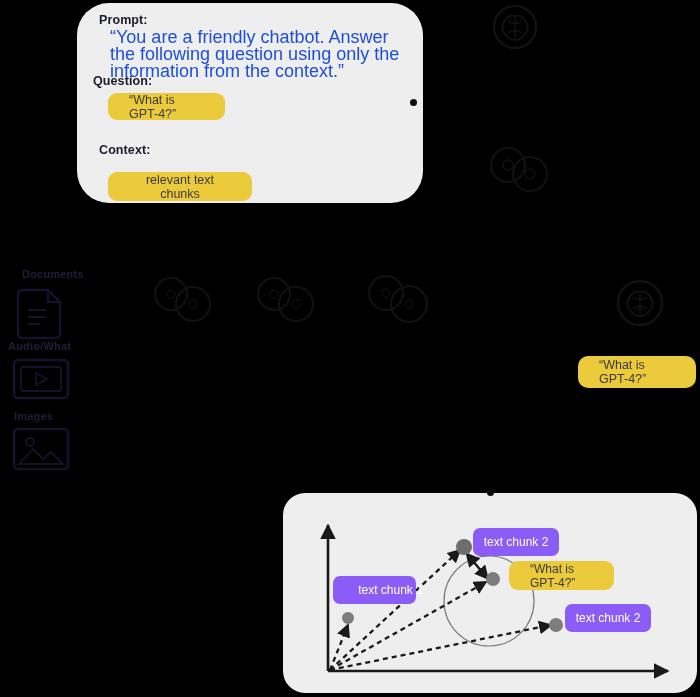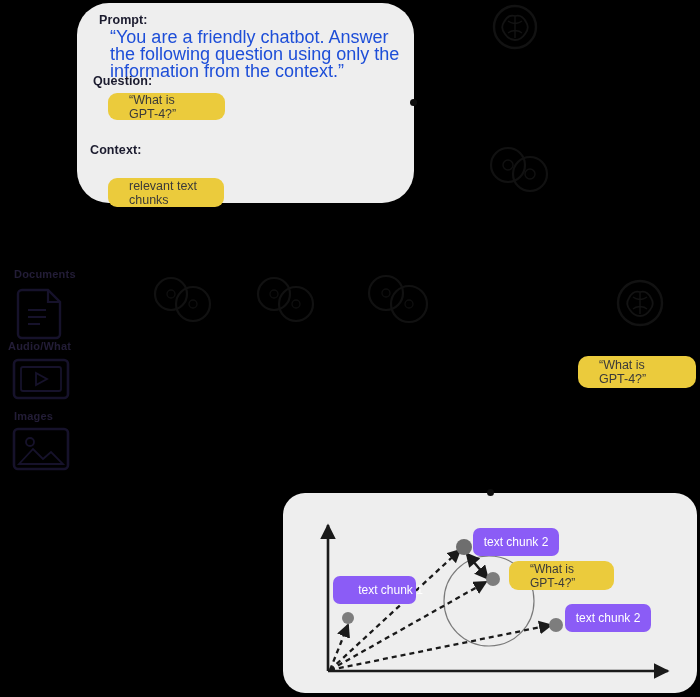--- a/index.html
+++ b/index.html
@@ -21,31 +21,32 @@
     position: absolute;
     background: #eeeeee;
     border-radius: 18px;
   }
   #prompt-panel {
     left: 77px;
     top: 3px;
     width: 337px;
     height: 200px;
     border-radius: 32px;
+    padding-left: 9px;
   }
   #prompt-panel .label {
     position: absolute;
     font-weight: bold;
     font-size: 12.5px;
     color: #1b1b2e;
     letter-spacing: .1px;
   }
   #prompt-label { left: 22px; top: 10px; }
   #question-label { left: 16px; top: 71px; }
-  #context-label { left: 13px; top: 140px; }
+  #context-label { left: 22px; top: 140px; }
 
   #prompt-text {
     position: absolute;
     left: 33px;
     top: 26px;
     width: 292px;
     font-size: 18px;
     line-height: 17px;
     color: #1d4ed8;
   }
@@ -63,23 +64,24 @@
     padding: 0 21px;
   }
   #pill-question {
     left: 108px;
     top: 93px;
     width: 117px;
     height: 27px;
   }
   #pill-context {
     left: 108px;
-    top: 178px;
-    width: 116px;
+    top: 172px;
+    width: 144px;
     height: 29px;
+    text-align: center;
   }
   #pill-query-right {
     left: 578px;
     top: 356px;
     width: 118px;
     height: 32px;
     border-radius: 10px;
   }
   #pill-query-vector {
     left: 509px;
@@ -219,21 +221,21 @@
     <svg width="54" height="52" viewBox="0 0 54 52">
       <circle cx="27" cy="26" r="22" fill="none" stroke="#121212" stroke-width="2.4"></circle>
       <path d="M16 21 q4 -8 11 -6 q7 -2 11 6 q4 6 -1 12 q-4 6 -10 6 q-6 0 -10 -6 q-5 -6 -1 -12 Z" fill="none" stroke="#131313" stroke-width="1.8"></path>
       <path d="M27 15 v22 M20 20 q4 3 7 2 M34 20 q-4 3 -7 2 M20 32 q4 -3 7 -2 M34 32 q-4 -3 -7 -2" fill="none" stroke="#131313" stroke-width="1.4"></path>
     </svg>
   </div>
 
   <div class="pill" id="pill-query-right">“What is GPT-4?”</div>
 
   <div class="rail-group" id="rail-documents">
-    <div class="rail-label" style="left:12px; top:0;">Documents</div>
+    <div class="rail-label" style="left:20px; top:0;">Documents</div>
     <div class="rail-icon" style="left:10px; top:16px;">
       <svg width="58" height="56" viewBox="0 0 58 56">
         <path d="M10 6 h26 l12 12 v32 a4 4 0 0 1 -4 4 h-34 a4 4 0 0 1 -4 -4 v-40 a4 4 0 0 1 4 -4 Z" fill="none" stroke="#16122b" stroke-width="2.4"></path>
         <path d="M36 6 v12 h12" fill="none" stroke="#16122b" stroke-width="2.2"></path>
         <path d="M16 26 h18 M16 33 h18 M16 40 h12" stroke="#16122b" stroke-width="2"></path>
       </svg>
     </div>
   </div>
 
   <div class="rail-group" id="rail-audio">

